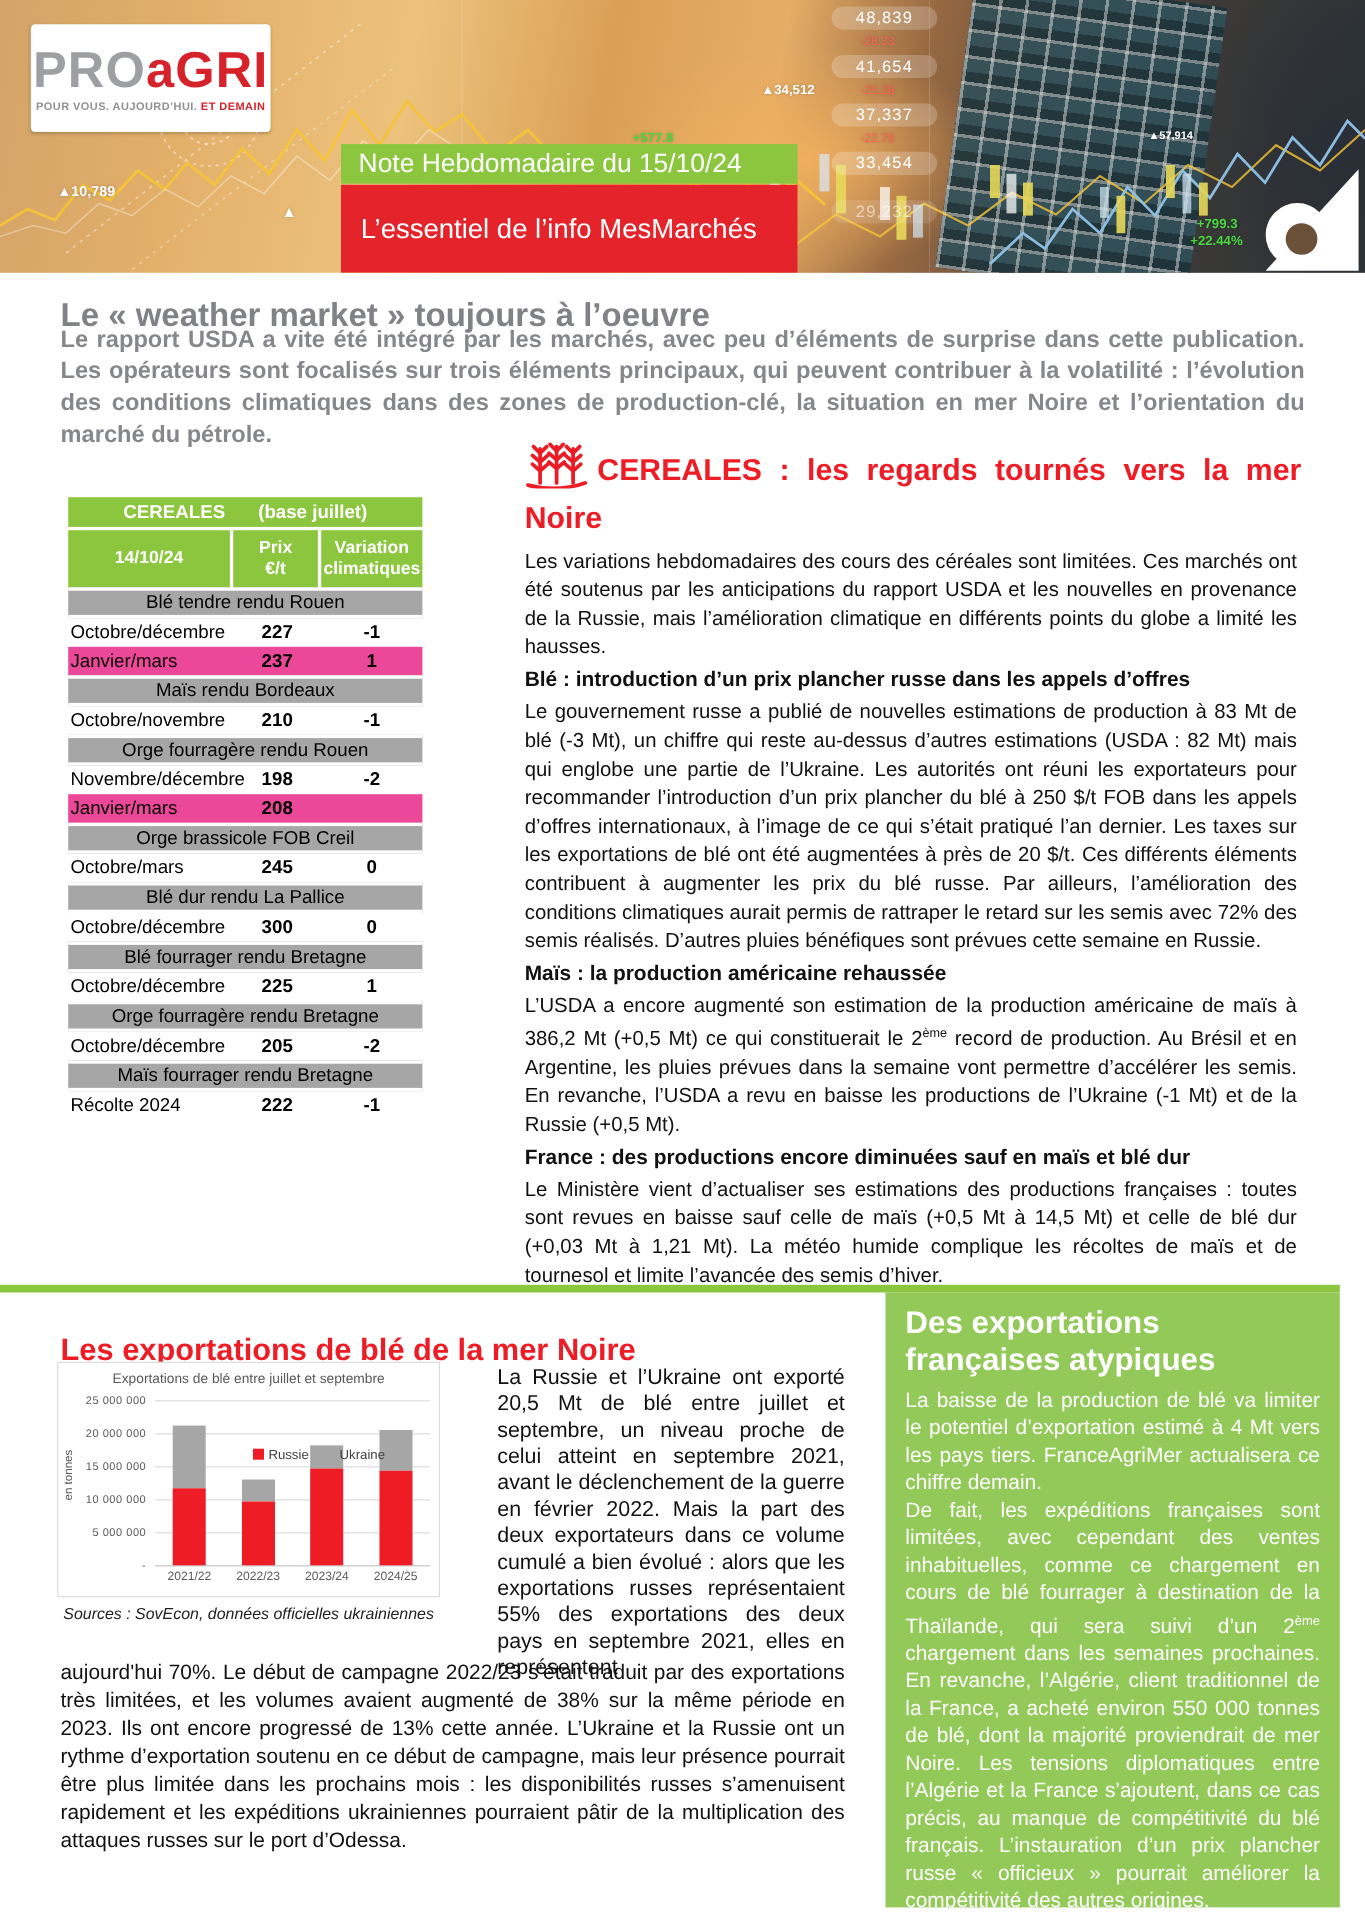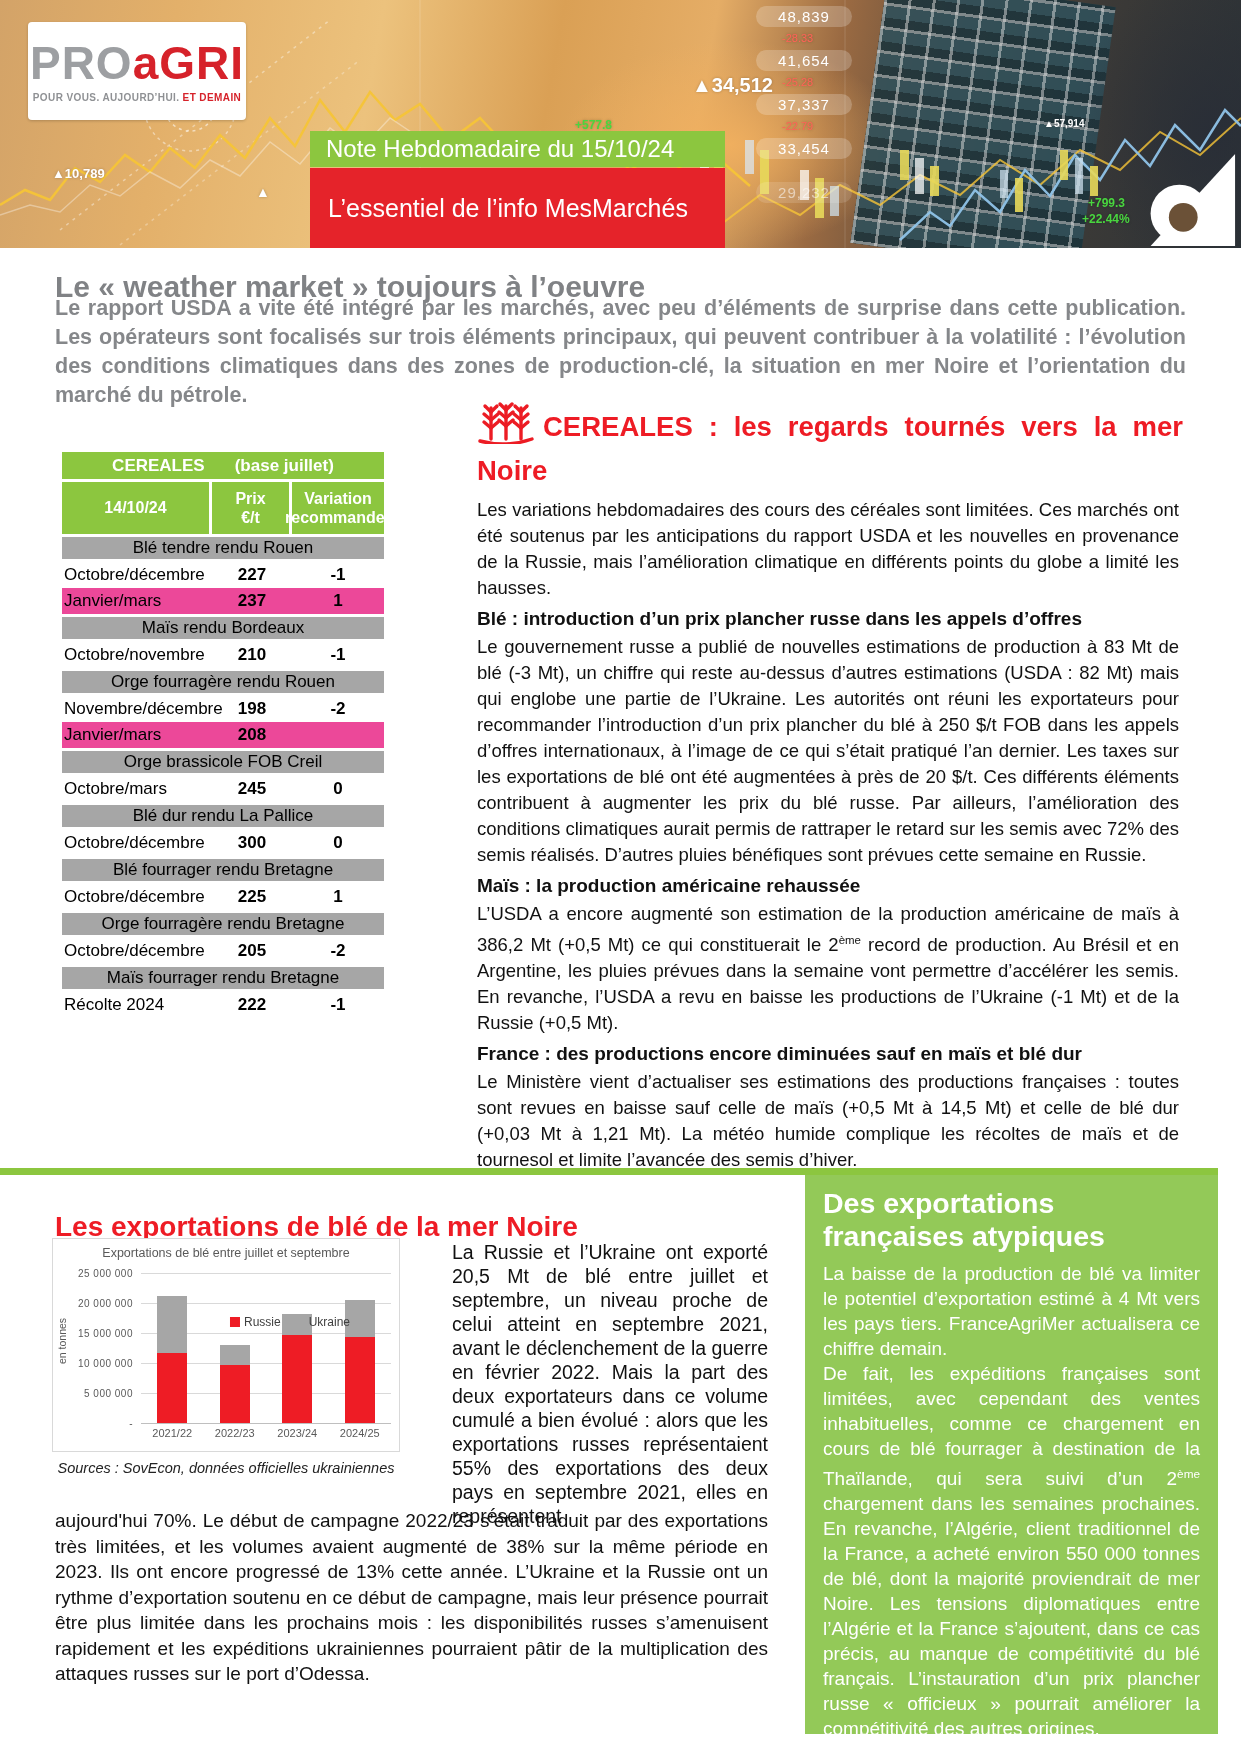--- a/index.html
+++ b/index.html
@@ -145,21 +145,21 @@
         <rect x="1015" y="178" width="8" height="34" fill="#e8d95a"></rect>
         <rect x="1060" y="150" width="8" height="30" fill="#e8d95a"></rect>
         <rect x="1075" y="158" width="8" height="36" fill="#cfe3f0" opacity=".8"></rect>
         <rect x="1090" y="166" width="8" height="30" fill="#e8d95a"></rect>
       </g>
     </svg>
 
     <span class="tick" style="left:52px;top:166px;font-size:13px;">▲10,789</span>
     <span class="tick green" style="left:575px;top:118px;font-size:12px;">+577.8</span>
     <span class="tick green" style="left:571px;top:134px;font-size:12px;">+15.31%</span>
-    <span class="tick" style="left:692px;top:74px;font-size:20px;">▲34,512</span>
+    <span class="tick" style="left:692px;top:74px;font-size:12px;">▲34,512</span>
     <span class="pill" style="top:6px;">48,839</span>
     <span class="tick red" style="left:782px;top:32px;font-size:11px;">-28.33</span>
     <span class="pill" style="top:50px;">41,654</span>
     <span class="tick red" style="left:782px;top:76px;font-size:11px;">-25.28</span>
     <span class="pill" style="top:94px;">37,337</span>
     <span class="tick red" style="left:782px;top:120px;font-size:11px;">-22.79</span>
     <span class="pill" style="top:138px;">33,454</span>
     <span class="pill" style="top:182px;opacity:.6;">29,232</span>
     <span class="tick" style="left:1044px;top:118px;font-size:10px;">▲57,914</span>
     <span class="tick green" style="left:1088px;top:196px;font-size:12px;">+799.3</span>
@@ -196,21 +196,21 @@
     <div class="t-green2">
       <div class="cell b">
           <span>14/10/24</span>
         </div>
       <div class="cell b">
           <span>Prix</span>
           <span>€/t</span>
         </div>
       <div class="cell">
           <span>Variation</span>
-          <span>recommander</span>
+          <span>climatiques</span>
         </div>
     </div>
     <div id="table-body">
         <div class="t-sec">Blé tendre rendu Rouen</div>
         <div class="t-data">
           <div class="td1">Octobre/décembre</div>
           <div class="td2">227</div>
           <div class="td3">-1</div>
         </div>
         <div class="t-data alt">

